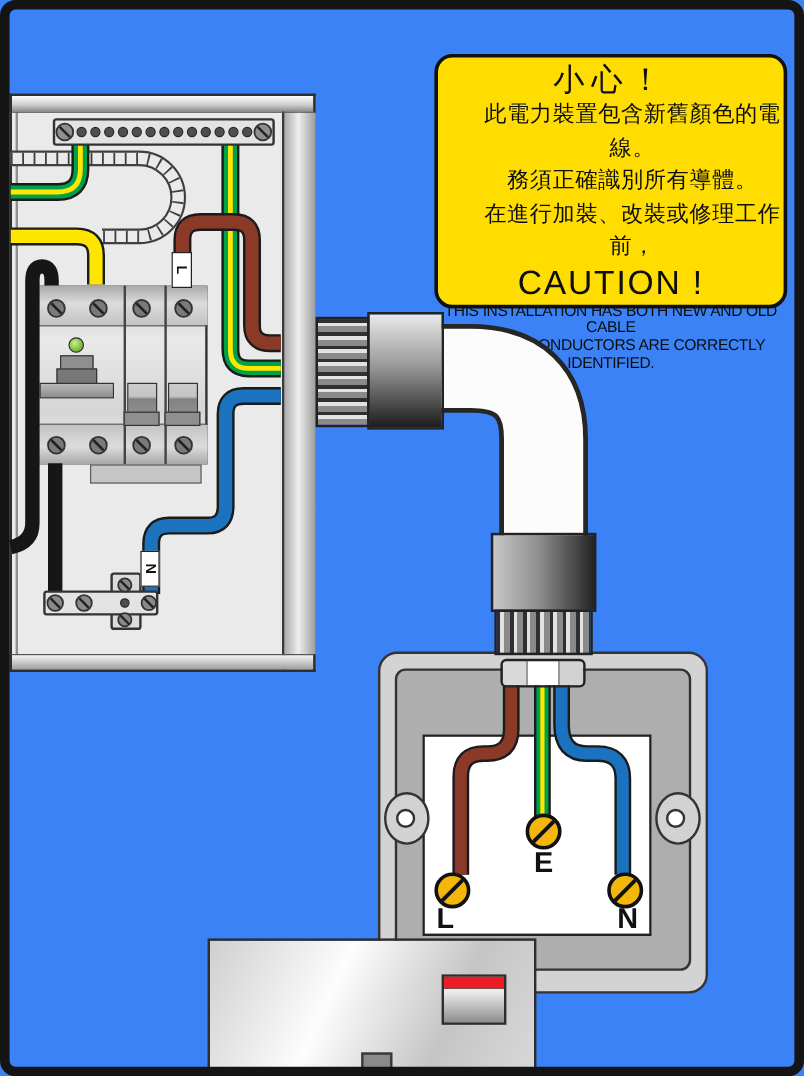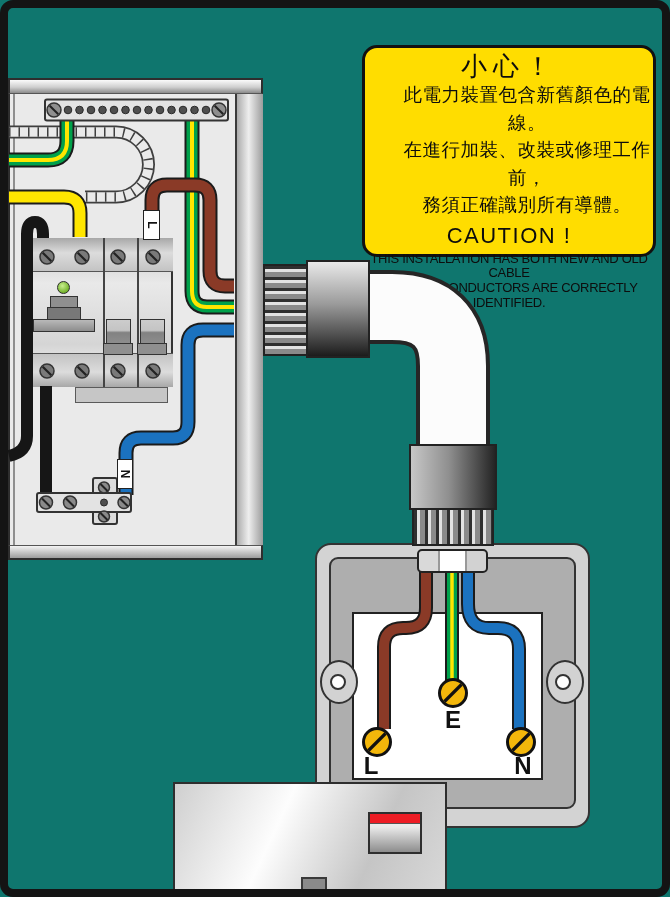--- a/index.html
+++ b/index.html
@@ -1,18 +1,18 @@
 <!DOCTYPE html>
 <html><head>
 <meta charset="utf-8">
 <style>
   html,body{margin:0;padding:0;background:#9a9aa0;}
   .stage{
     position:relative;width:670px;height:897px;overflow:hidden;
-    background:#0f766e;
+    background:#3b82f6;
     font-family:"Liberation Sans","DejaVu Sans",sans-serif;
   }
   .abs{position:absolute;}
   
   .board-bg{left:8px;top:78px;width:255px;height:482px;background:#eaeaea;border:2px solid #2e2e2e;box-sizing:border-box;}
   .board-top{left:8px;top:78px;width:255px;height:16px;background:linear-gradient(180deg,#fbfbfb 0%,#cfcfcf 55%,#8b8b8b 100%);border:2px solid #2e2e2e;border-bottom:1px solid #555;box-sizing:border-box;}
   .board-wall{left:235px;top:80px;width:28px;height:478px;background:linear-gradient(90deg,#ababab 0%,#eeeeee 45%,#9c9c9c 100%);border-left:2px solid #3a3a3a;box-sizing:border-box;}
   .board-bottom{left:8px;top:545px;width:255px;height:15px;background:linear-gradient(180deg,#f4f4f4 0%,#9d9d9d 100%);border:2px solid #2e2e2e;border-top:1px solid #555;box-sizing:border-box;}
   .board-left-line{left:13px;top:93px;width:2px;height:452px;background:#8f8f8f;}
   
@@ -24,21 +24,21 @@
   .rcd-t1{left:50px;top:296px;width:28px;height:13px;background:#8f8f8f;border:1.5px solid #333;box-sizing:border-box;}
   .rcd-t2{left:47px;top:307px;width:34px;height:14px;background:#787878;border:1.5px solid #333;box-sizing:border-box;}
   .rcd-base{left:33px;top:319px;width:62px;height:13px;background:linear-gradient(180deg,#b9b9b9,#8d8d8d);border:1.5px solid #333;box-sizing:border-box;}
   .mcb-toggle{top:319px;width:25px;height:25px;background:linear-gradient(180deg,#cccccc 0%,#c4c4c4 45%,#828282 55%,#8d8d8d 100%);border:1.5px solid #333;box-sizing:border-box;}
   .mcb-base{top:343px;width:30px;height:12px;background:#8f8f8f;border:1.5px solid #333;box-sizing:border-box;}
   .subplate{left:75px;top:387px;width:93px;height:16px;background:#c6c6c6;border:1.5px solid #5a5a5a;box-sizing:border-box;}
   
   .caution{left:362px;top:45px;width:294px;height:212px;background:#ffdd00;border:3.5px solid #111;border-radius:15px;box-sizing:border-box;text-align:center;color:#0d0d0d;padding-top:3px;}
   .cz-title{font-size:26px;letter-spacing:6px;line-height:30px;}
   .cz-line{font-size:18.5px;line-height:27.5px;letter-spacing:0.5px;margin-left:36px;}
-  .ce-title{font-size:22px;line-height:33px;letter-spacing:1.5px;}
+  .ce-title{font-size:28px;line-height:33px;letter-spacing:1.5px;}
   .ce-line{font-size:13px;line-height:14.8px;letter-spacing:-0.3px;}
   
   .g-up-rib{left:263px;top:264px;width:45px;height:92px;background:repeating-linear-gradient(180deg,#2f2f2f 0px,#2f2f2f 3px,#e2e2e2 3px,#e2e2e2 6px,#8a8a8a 6px,#8a8a8a 11px);border:2px solid #222;box-sizing:border-box;}
   .g-up-smooth{left:306px;top:260px;width:64px;height:98px;background:linear-gradient(180deg,#e9e9e9 0%,#9a9a9a 45%,#1c1c1c 100%);border:2px solid #222;box-sizing:border-box;}
   .g-low-smooth{left:409px;top:444px;width:88px;height:66px;background:linear-gradient(90deg,#c7c7c7 0%,#8f8f8f 45%,#242424 100%);border:2px solid #222;box-sizing:border-box;}
   .g-low-rib{left:412px;top:508px;width:82px;height:38px;background:repeating-linear-gradient(90deg,#2f2f2f 0px,#2f2f2f 3px,#e2e2e2 3px,#e2e2e2 6px,#8a8a8a 6px,#8a8a8a 11px);border:2px solid #222;box-sizing:border-box;}
   .hexnut{left:417px;top:549px;width:71px;height:24px;border:2px solid #222;border-radius:5px;box-sizing:border-box;
     background:linear-gradient(90deg,#d9d9d9 0 19px,#999 19px 21px,#ffffff 21px 46px,#999 46px 48px,#d2d2d2 48px 100%);}
   
   .jbox-outer{left:315px;top:543px;width:275px;height:285px;background:#d3d3d3;border:2.5px solid #333;border-radius:16px;box-sizing:border-box;}
@@ -82,22 +82,22 @@
   <div class="abs rcd-base"></div>
   <div class="abs mcb-toggle" style="left:106px;"></div>
   <div class="abs mcb-base" style="left:103px;"></div>
   <div class="abs mcb-toggle" style="left:140px;"></div>
   <div class="abs mcb-base" style="left:137px;"></div>
   <div class="abs subplate"></div>
 
   <div class="abs caution">
     <div class="cz-title">小心！</div>
     <div class="cz-line">此電力裝置包含新舊顏色的電線。</div>
+    <div class="cz-line">務須正確識別所有導體。</div>
     <div class="cz-line">在進行加裝、改裝或修理工作前，</div>
-    <div class="cz-line">務須正確識別所有導體。</div>
     <div class="ce-title">CAUTION !</div>
     <div class="ce-line">THIS INSTALLATION HAS BOTH NEW AND OLD CABLE</div>
     <div class="ce-line">THAT ALL CONDUCTORS ARE CORRECTLY IDENTIFIED.</div>
   </div>
 
   <div class="abs jbox-outer"></div>
   <div class="abs jbox-inner"></div>
   <div class="abs jbox-plate"></div>
   <div class="abs lug" style="left:320px;top:660px;"></div>
   <div class="abs lug-hole" style="position:absolute;left:330px;top:674px;"></div>

